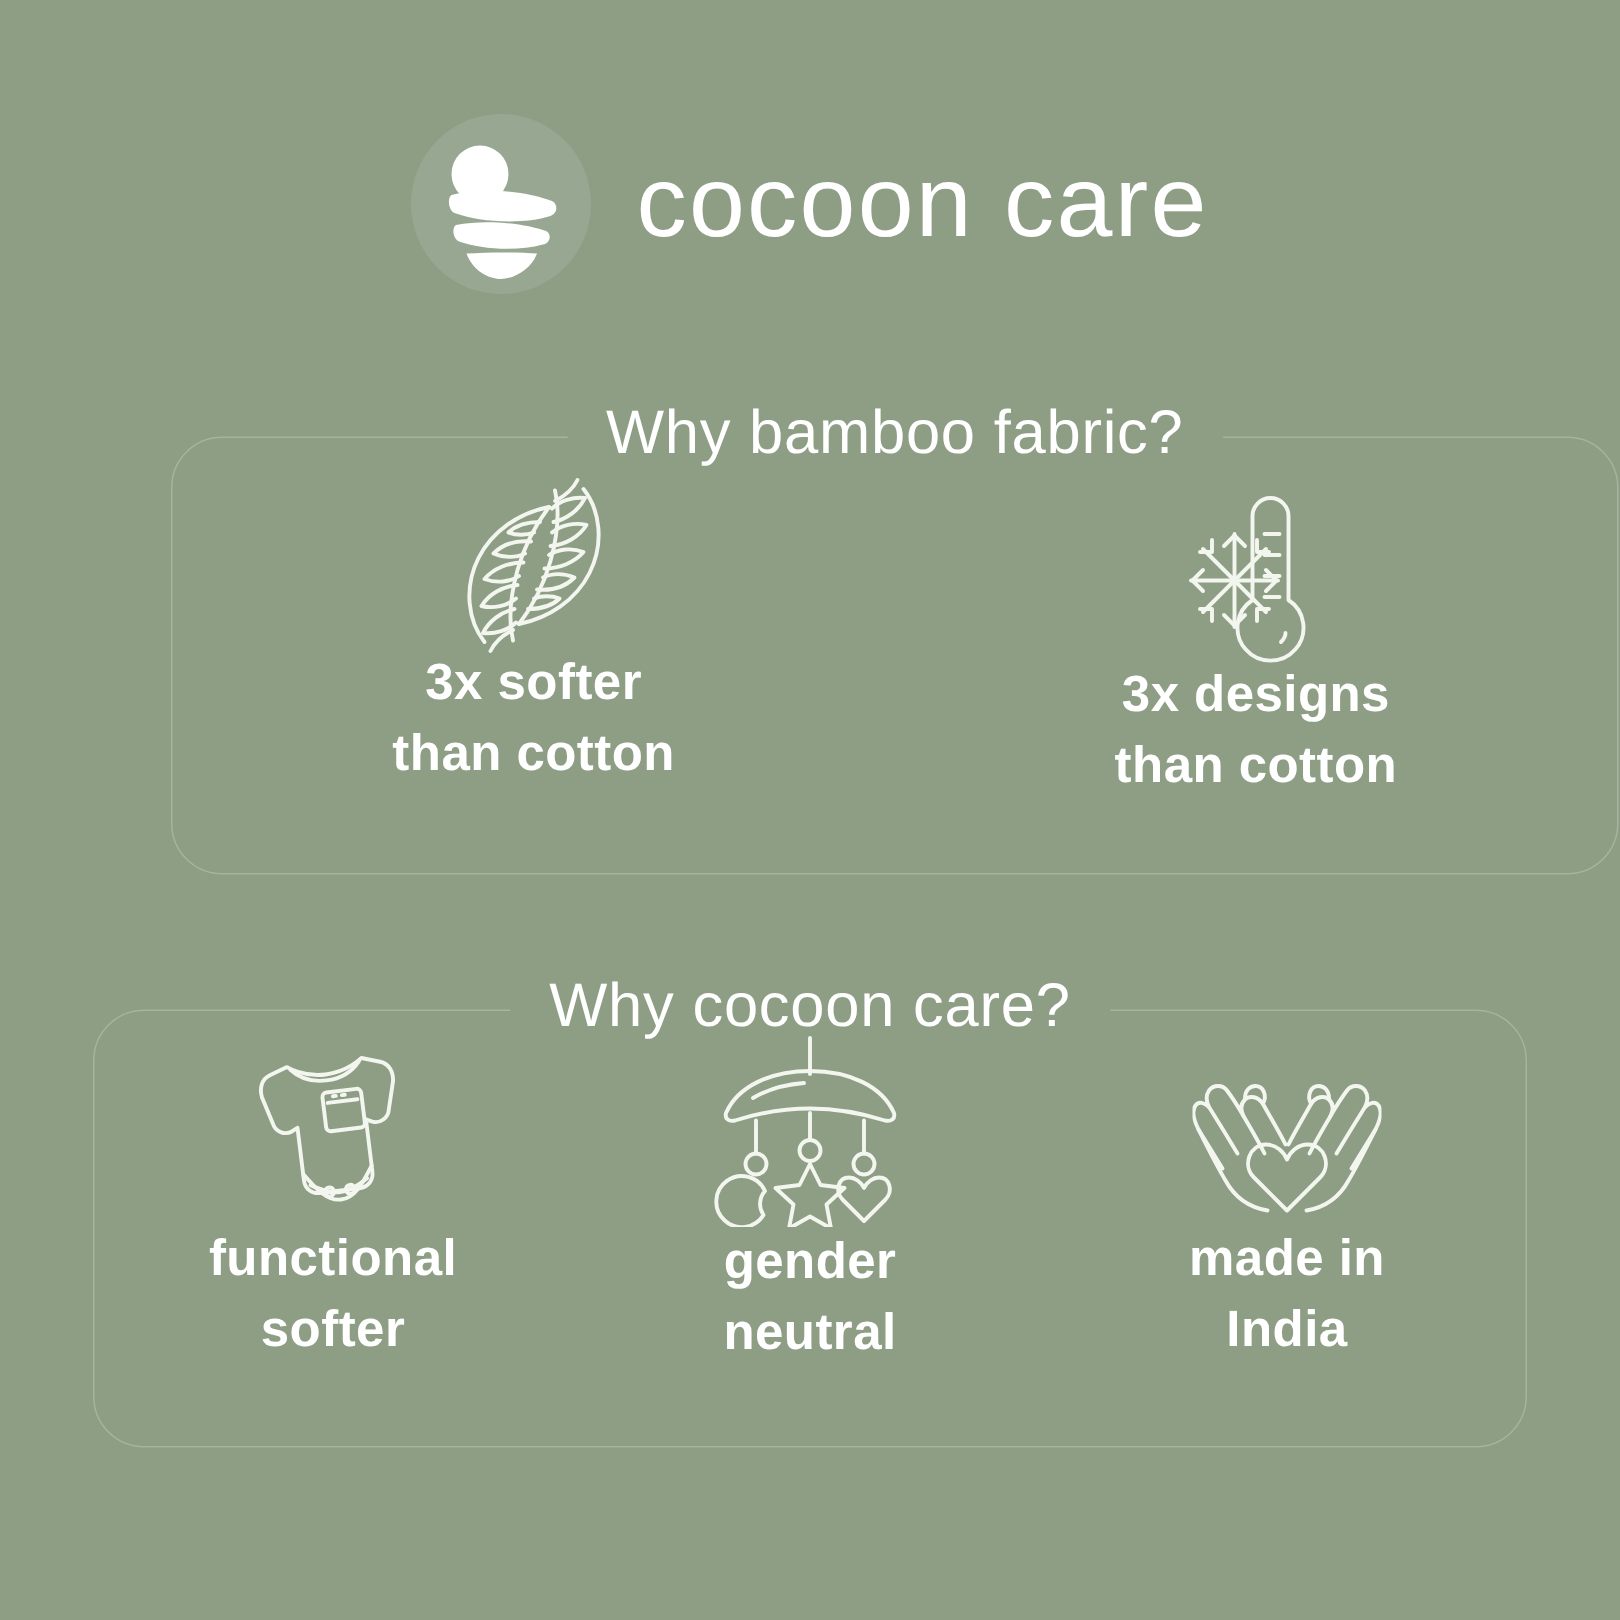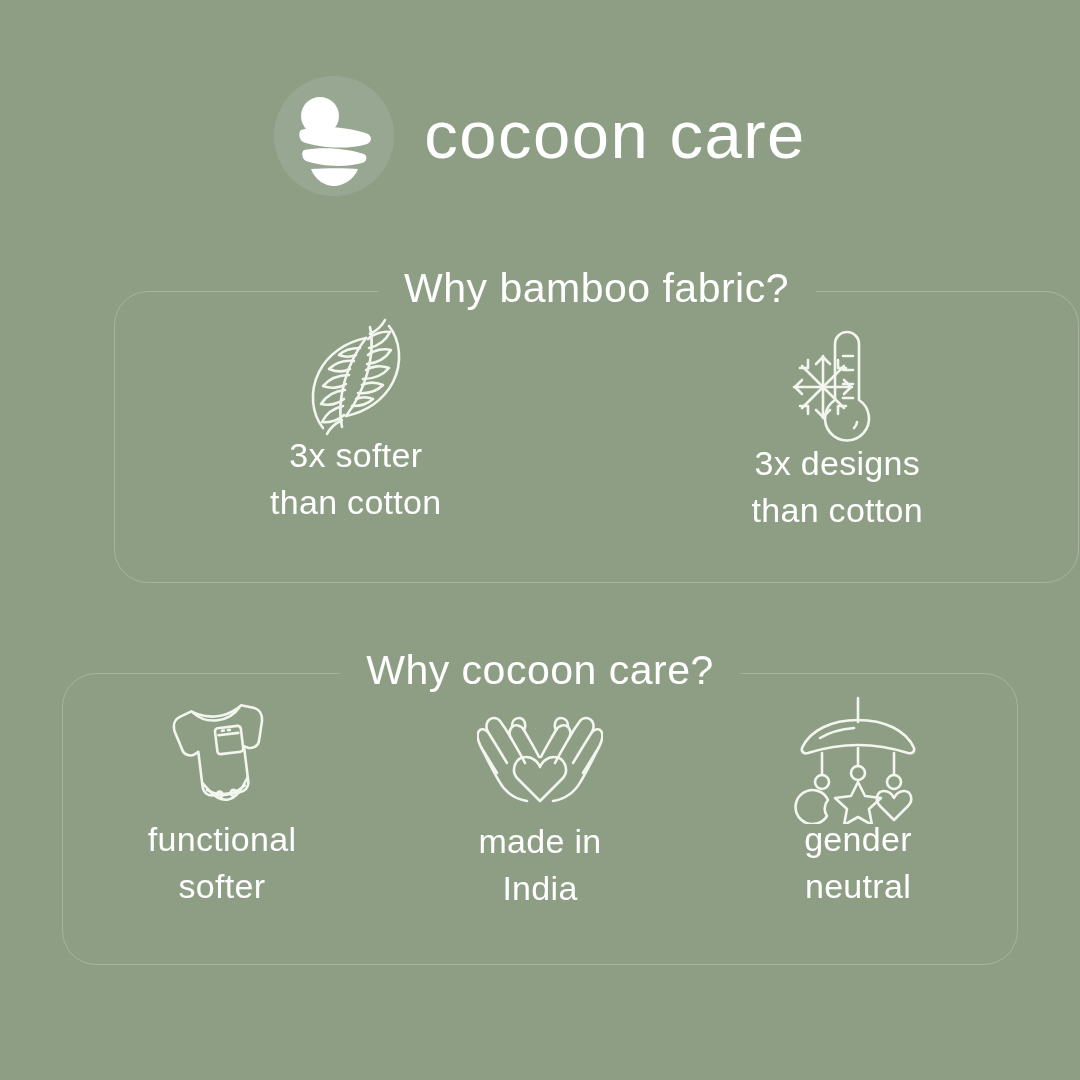--- a/index.html
+++ b/index.html
@@ -131,21 +131,21 @@
     justify-content: center;
   }
 
   .feature-icon svg {
     display: block;
   }
 
   .feature-label {
     font-size: 34px;
     line-height: 1.37;
-    font-weight: 400;
+    font-weight: 700;
     letter-spacing: 0.3px;
     text-align: center;
     color: #ffffff;
     white-space: pre-line;
   }
 
   
   .section.one .feature-icon { padding-top: 44px; }
   .section.one .feature-label { padding-top: 16px; }
 
@@ -300,20 +300,53 @@
               <path d="M70 35 h2 M76 35 h2"></path>
             </g>
           </svg>
         </div>
         <div class="feature-label">functional
 softer</div>
       </div>
 
       <div class="feature">
         <div class="feature-icon">
+          <svg width="132" height="128" viewBox="0 0 132 128">
+            <g class="stroke-thin">
+
+              <path d="M66 2 v24"></path>
+
+              <path d="M10 52 C18 34 40 24 66 24 C92 24 114 34 122 52
+                       C123 56 120 58 116 57 C100 52 84 49 66 49
+                       C48 49 32 52 16 57 C12 58 9 56 10 52 Z"></path>
+              <path d="M28 42 C38 36 50 33 62 32"></path>
+
+              <path d="M30 57 v22"></path>
+              <path d="M66 52 v18"></path>
+              <path d="M102 57 v22"></path>
+
+              <circle cx="30" cy="86" r="7"></circle>
+              <circle cx="66" cy="77" r="7"></circle>
+              <circle cx="102" cy="86" r="7"></circle>
+
+              <path d="M36 104 a17 17 0 1 0 -1 16 a13 13 0 0 1 1 -16 Z"></path>
+
+              <path d="M66 86 l7 14 l16 2 l-12 11 l3 16 l-14 -8 l-14 8 l3 -16 l-12 -11 l16 -2 Z"></path>
+
+              <path d="M102 124 L88 110 C82 104 85 95 92 95 C96 95 100 98 102 102
+                       C104 98 108 95 112 95 C119 95 122 104 116 110 Z"></path>
+            </g>
+          </svg>
+        </div>
+        <div class="feature-label">gender
+neutral</div>
+      </div>
+
+      <div class="feature">
+        <div class="feature-icon">
           <svg width="126" height="114" viewBox="0 0 126 114">
             <g class="stroke-thin">
 
               <path d="M62 60 C58 52 52 42 47 33 C44 28 38 27 35 30 C32 33 32 37 34 41
                        C30 34 26 28 23 24 C20 20 14 20 11 24 C9 27 9 31 11 35
                        C8 32 4 31 2 34 C-1 38 1 44 4 50 C10 62 16 74 22 84
                        C28 95 38 102 50 104"></path>
 
               <path d="M34 41 C38 48 44 58 48 66"></path>
               <path d="M11 35 C16 43 24 56 30 66"></path>
@@ -331,49 +364,16 @@
 
               <path d="M63 104 L41 82 C33 74 38 60 49 60 C56 60 61 65 63 70
                        C65 65 70 60 77 60 C88 60 93 74 85 82 Z"></path>
             </g>
           </svg>
         </div>
         <div class="feature-label">made in
 India</div>
       </div>
 
-      <div class="feature">
-        <div class="feature-icon">
-          <svg width="132" height="128" viewBox="0 0 132 128">
-            <g class="stroke-thin">
-
-              <path d="M66 2 v24"></path>
-
-              <path d="M10 52 C18 34 40 24 66 24 C92 24 114 34 122 52
-                       C123 56 120 58 116 57 C100 52 84 49 66 49
-                       C48 49 32 52 16 57 C12 58 9 56 10 52 Z"></path>
-              <path d="M28 42 C38 36 50 33 62 32"></path>
-
-              <path d="M30 57 v22"></path>
-              <path d="M66 52 v18"></path>
-              <path d="M102 57 v22"></path>
-
-              <circle cx="30" cy="86" r="7"></circle>
-              <circle cx="66" cy="77" r="7"></circle>
-              <circle cx="102" cy="86" r="7"></circle>
-
-              <path d="M36 104 a17 17 0 1 0 -1 16 a13 13 0 0 1 1 -16 Z"></path>
-
-              <path d="M66 86 l7 14 l16 2 l-12 11 l3 16 l-14 -8 l-14 8 l3 -16 l-12 -11 l16 -2 Z"></path>
-
-              <path d="M102 124 L88 110 C82 104 85 95 92 95 C96 95 100 98 102 102
-                       C104 98 108 95 112 95 C119 95 122 104 116 110 Z"></path>
-            </g>
-          </svg>
-        </div>
-        <div class="feature-label">gender
-neutral</div>
-      </div>
-
     </div>
   </div>
 
 </div>
 
 </body></html>

